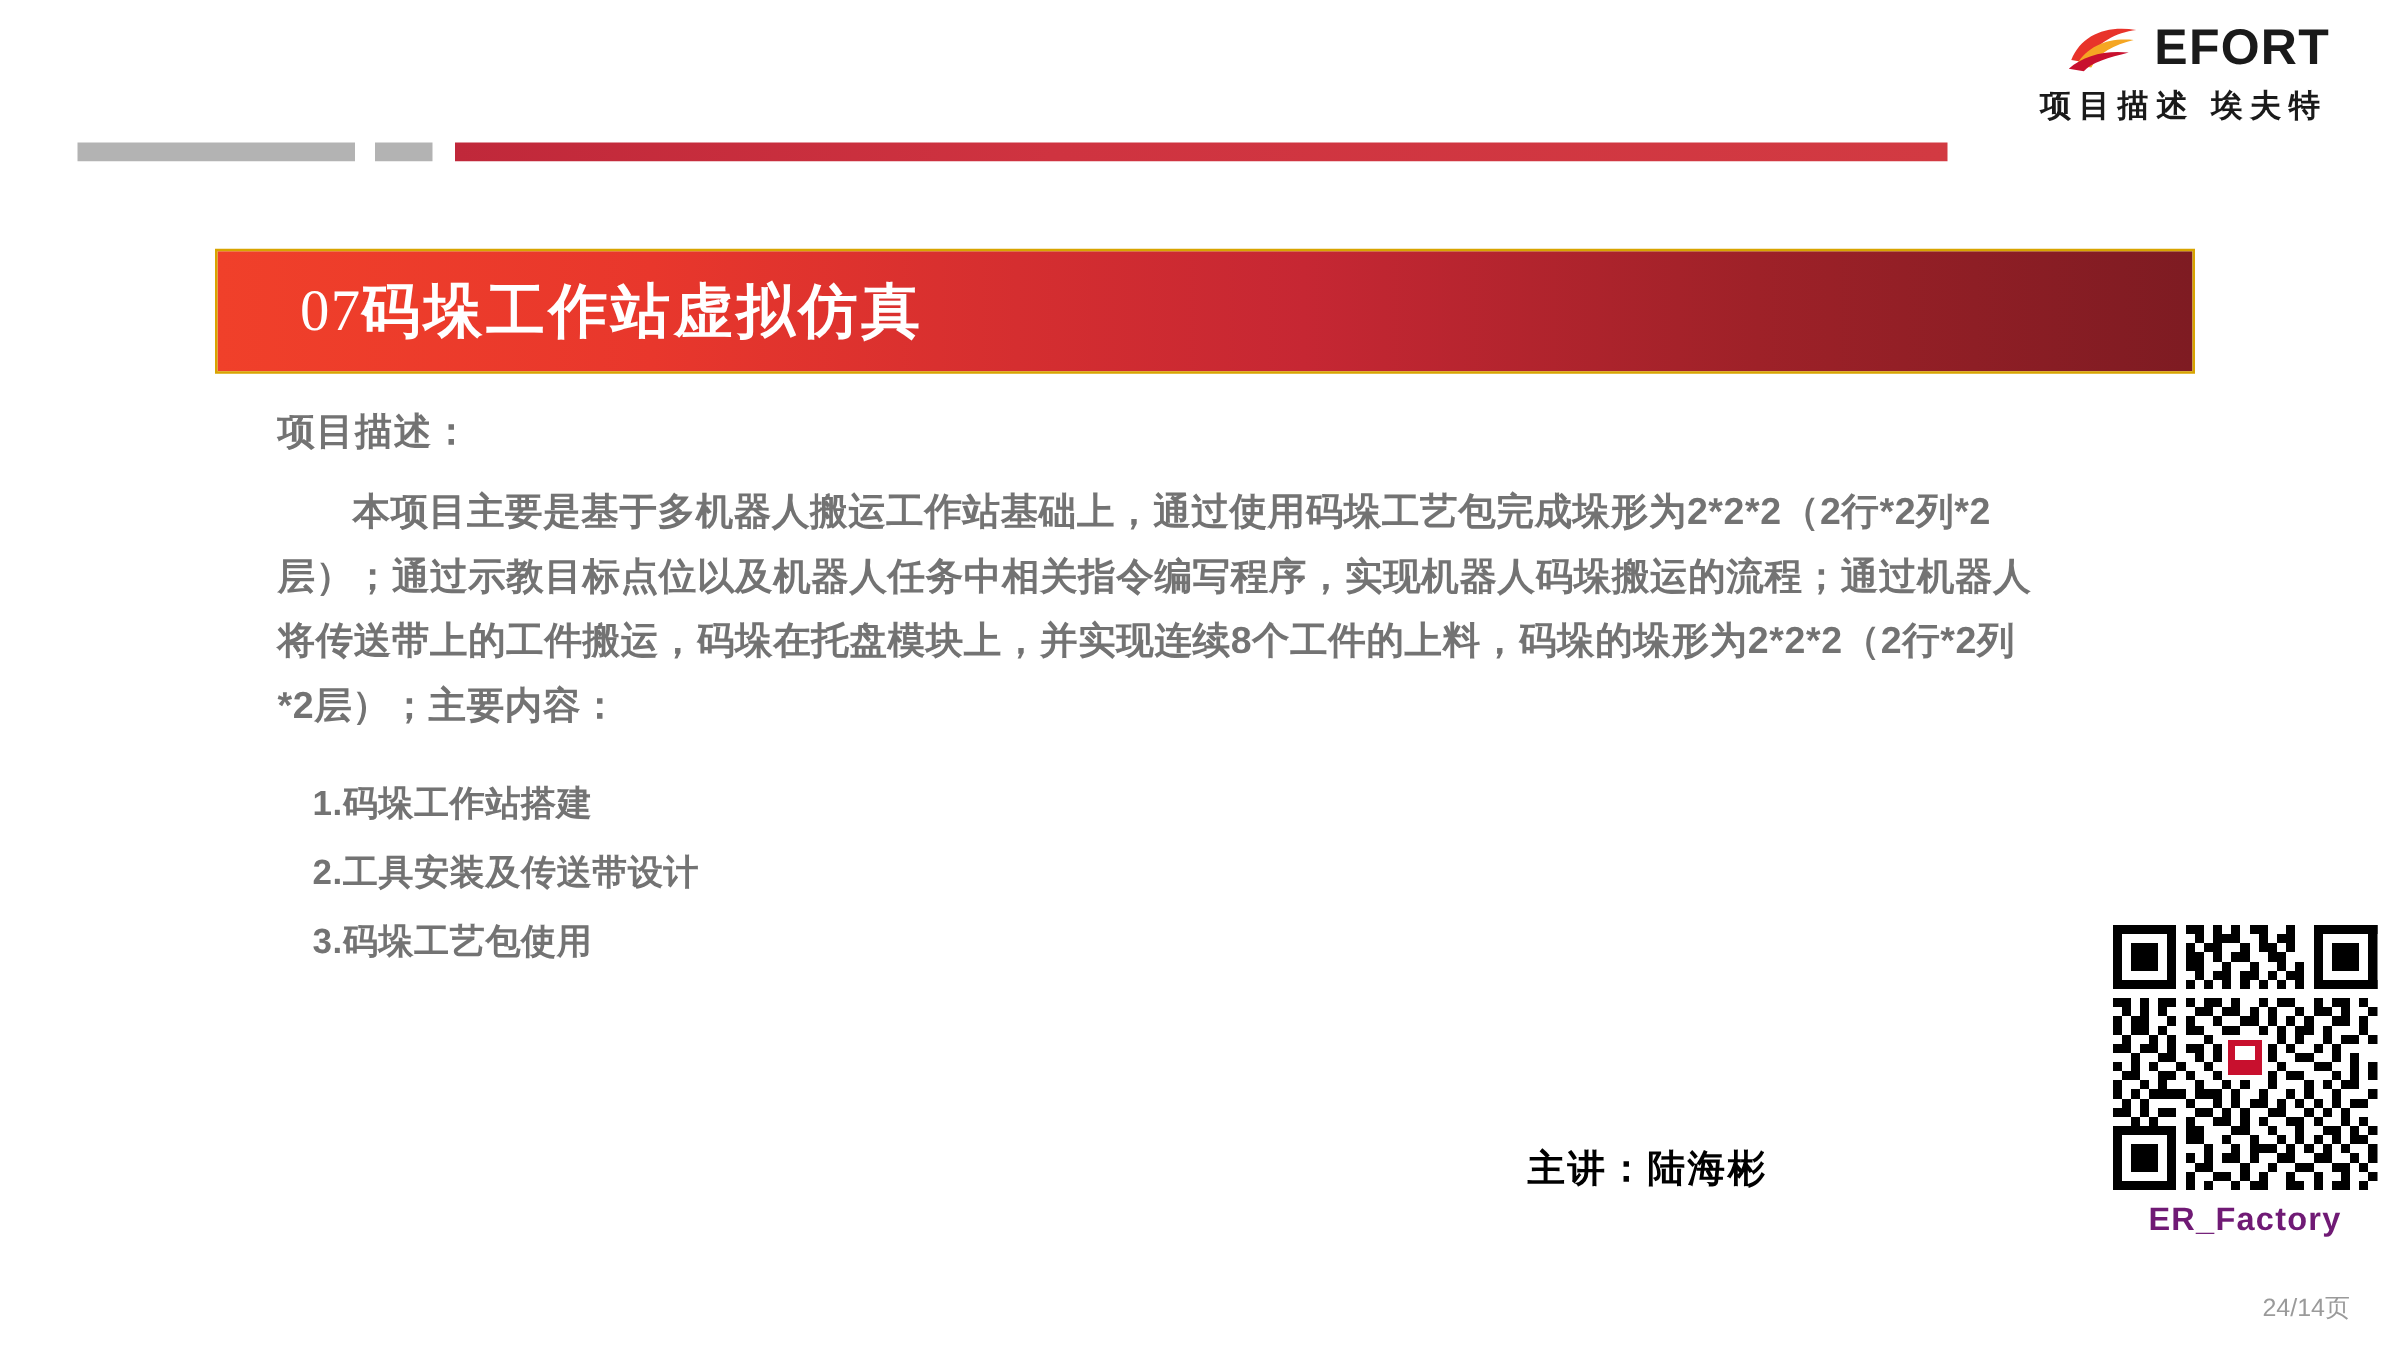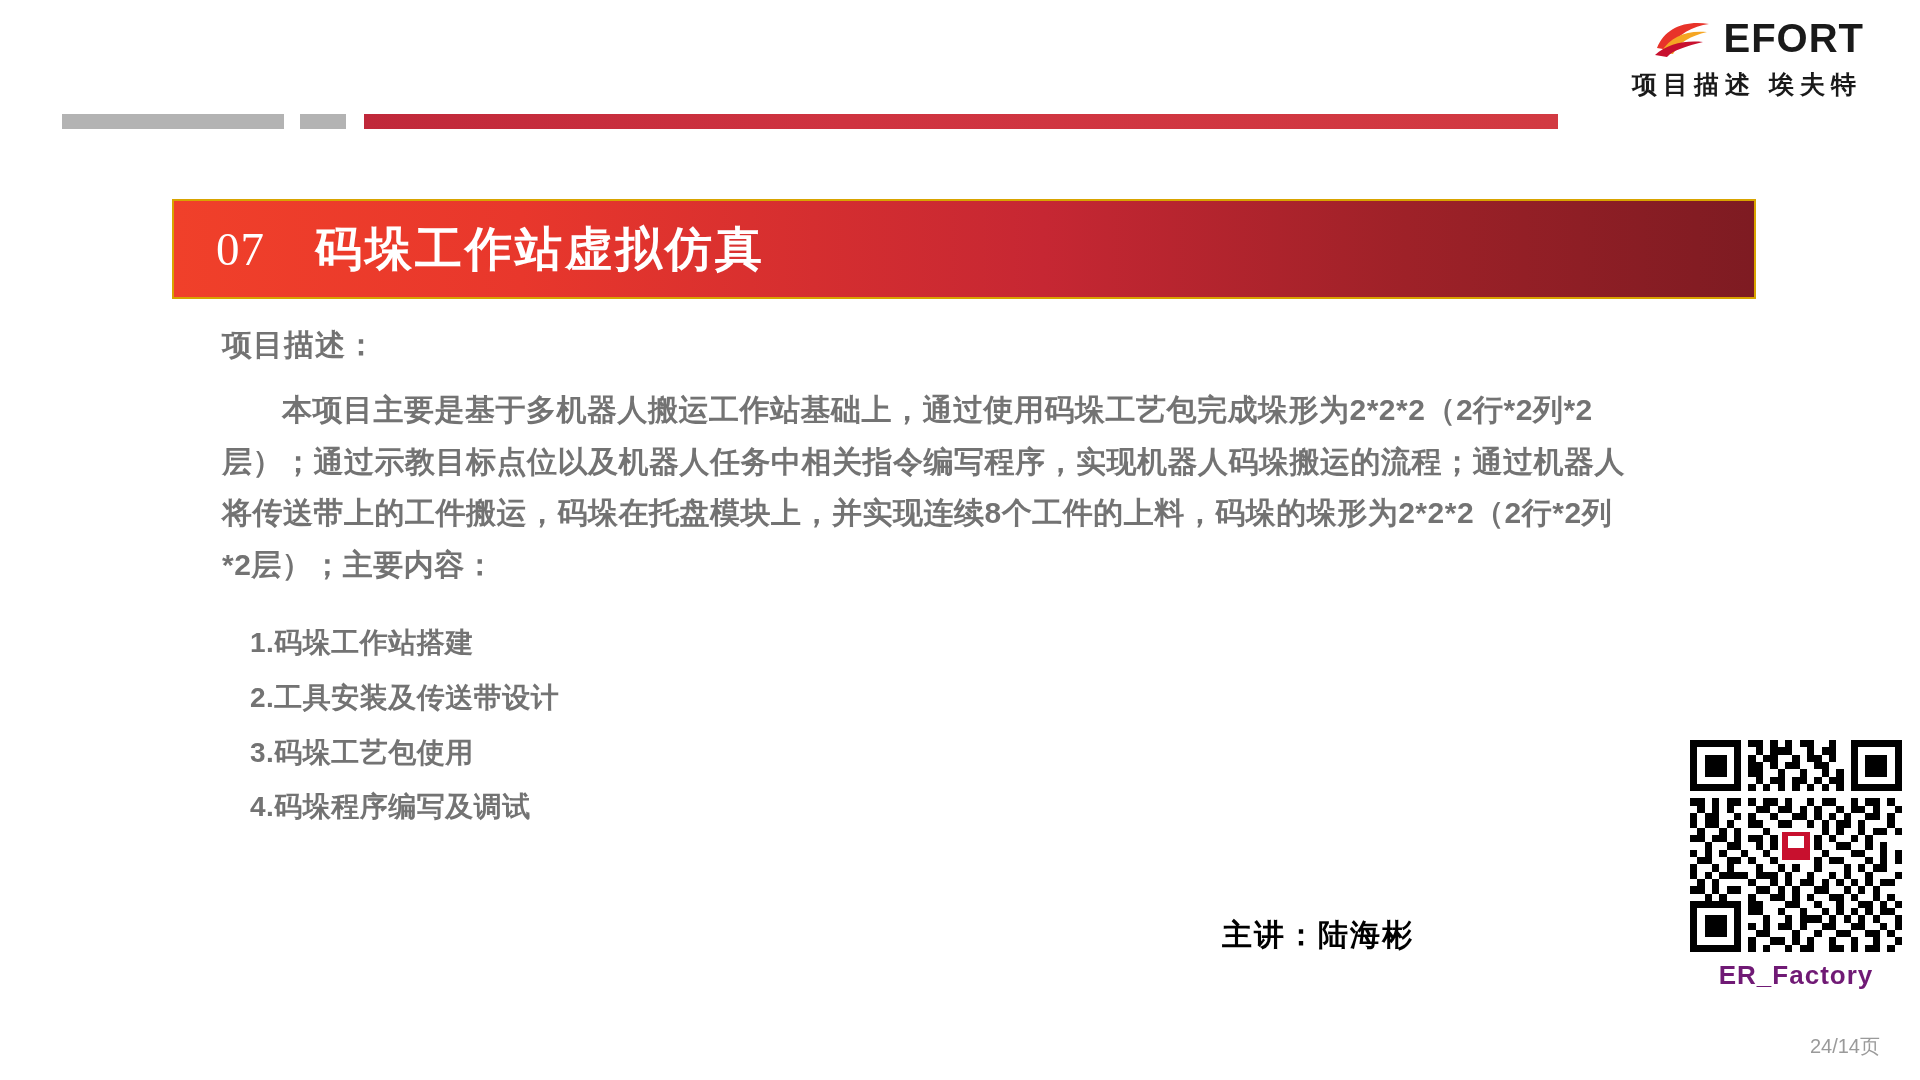--- a/index.html
+++ b/index.html
@@ -72,29 +72,28 @@
     background: linear-gradient(to right, #f0402a 0%, #e8372c 22%, #c62733 55%, #9e2128 78%, #7e1b22 100%);
     border: 2px solid #d8a400;
     box-sizing: border-box;
     display: flex;
     align-items: center;
   }
   .title-num {
     color: #ffffff;
     font-family: "Liberation Serif", serif;
     font-size: 47px;
-    margin-left: 42px;
+    margin-left: 66px;
     letter-spacing: 1px;
   }
   .title-text {
     color: #ffffff;
     font-family: "Liberation Serif", serif;
     font-weight: bold;
     font-size: 47px;
-    margin-left: 50px;
     letter-spacing: 3px;
   }
 
   
   .body-wrap {
     position: absolute;
     left: 222px;
     top: 325px;
     width: 1460px;
     color: #737373;
@@ -193,21 +192,20 @@
   <span class="title-text">码垛工作站虚拟仿真</span>
 </div>
 
 <div class="body-wrap">
   <div class="lead">项目描述：</div>
   <div class="para">本项目主要是基于多机器人搬运工作站基础上，通过使用码垛工艺包完成垛形为2*2*2（2行*2列*2层）；通过示教目标点位以及机器人任务中相关指令编写程序，实现机器人码垛搬运的流程；通过机器人将传送带上的工件搬运，码垛在托盘模块上，并实现连续8个工件的上料，码垛的垛形为2*2*2（2行*2列*2层）；主要内容：</div>
   <div class="items">
     <div class="item">1.码垛工作站搭建</div>
     <div class="item">2.工具安装及传送带设计</div>
     <div class="item">3.码垛工艺包使用</div>
-    <div class="item">4.码垛程序编写及调试</div>
   </div>
 </div>
 
 <div class="presenter">主讲：陆海彬</div>
 
 <div class="qr-block">
   <div class="qr-canvas">
     <svg width="212" height="212" viewBox="0 0 29 29" xmlns="http://www.w3.org/2000/svg" shape-rendering="crispEdges">
       <rect width="29" height="29" fill="#ffffff"></rect>
       <g fill="#000000">

